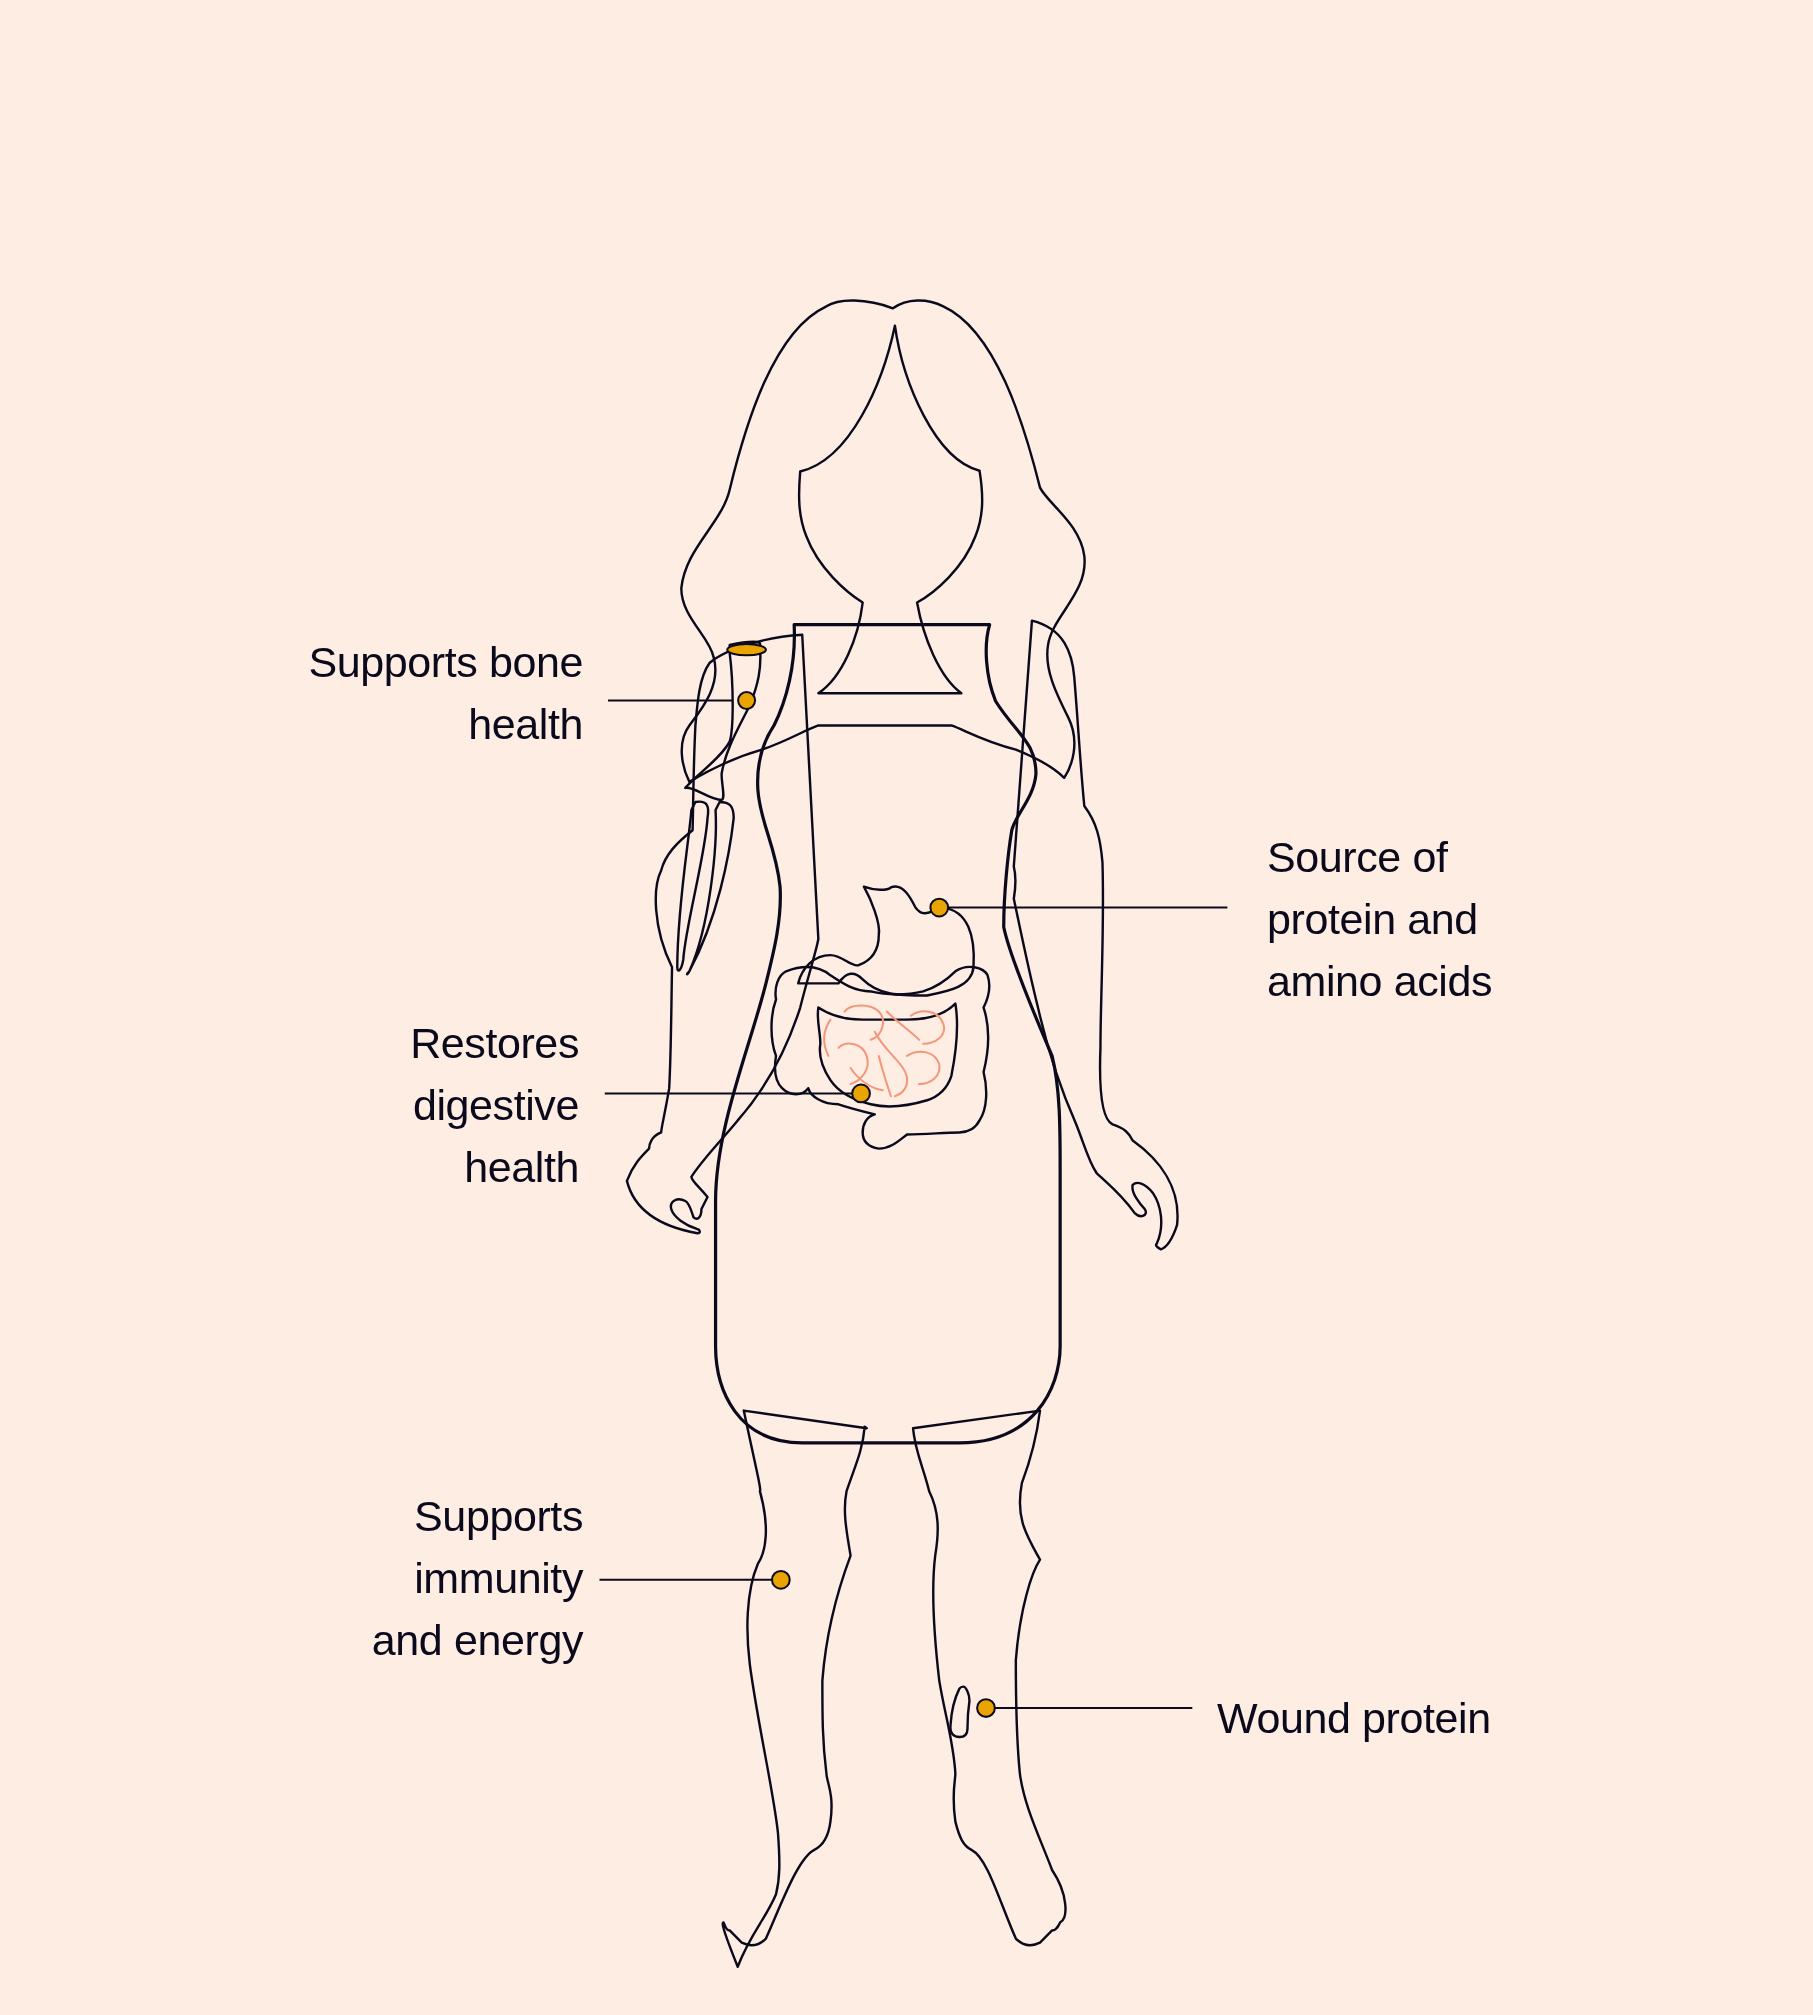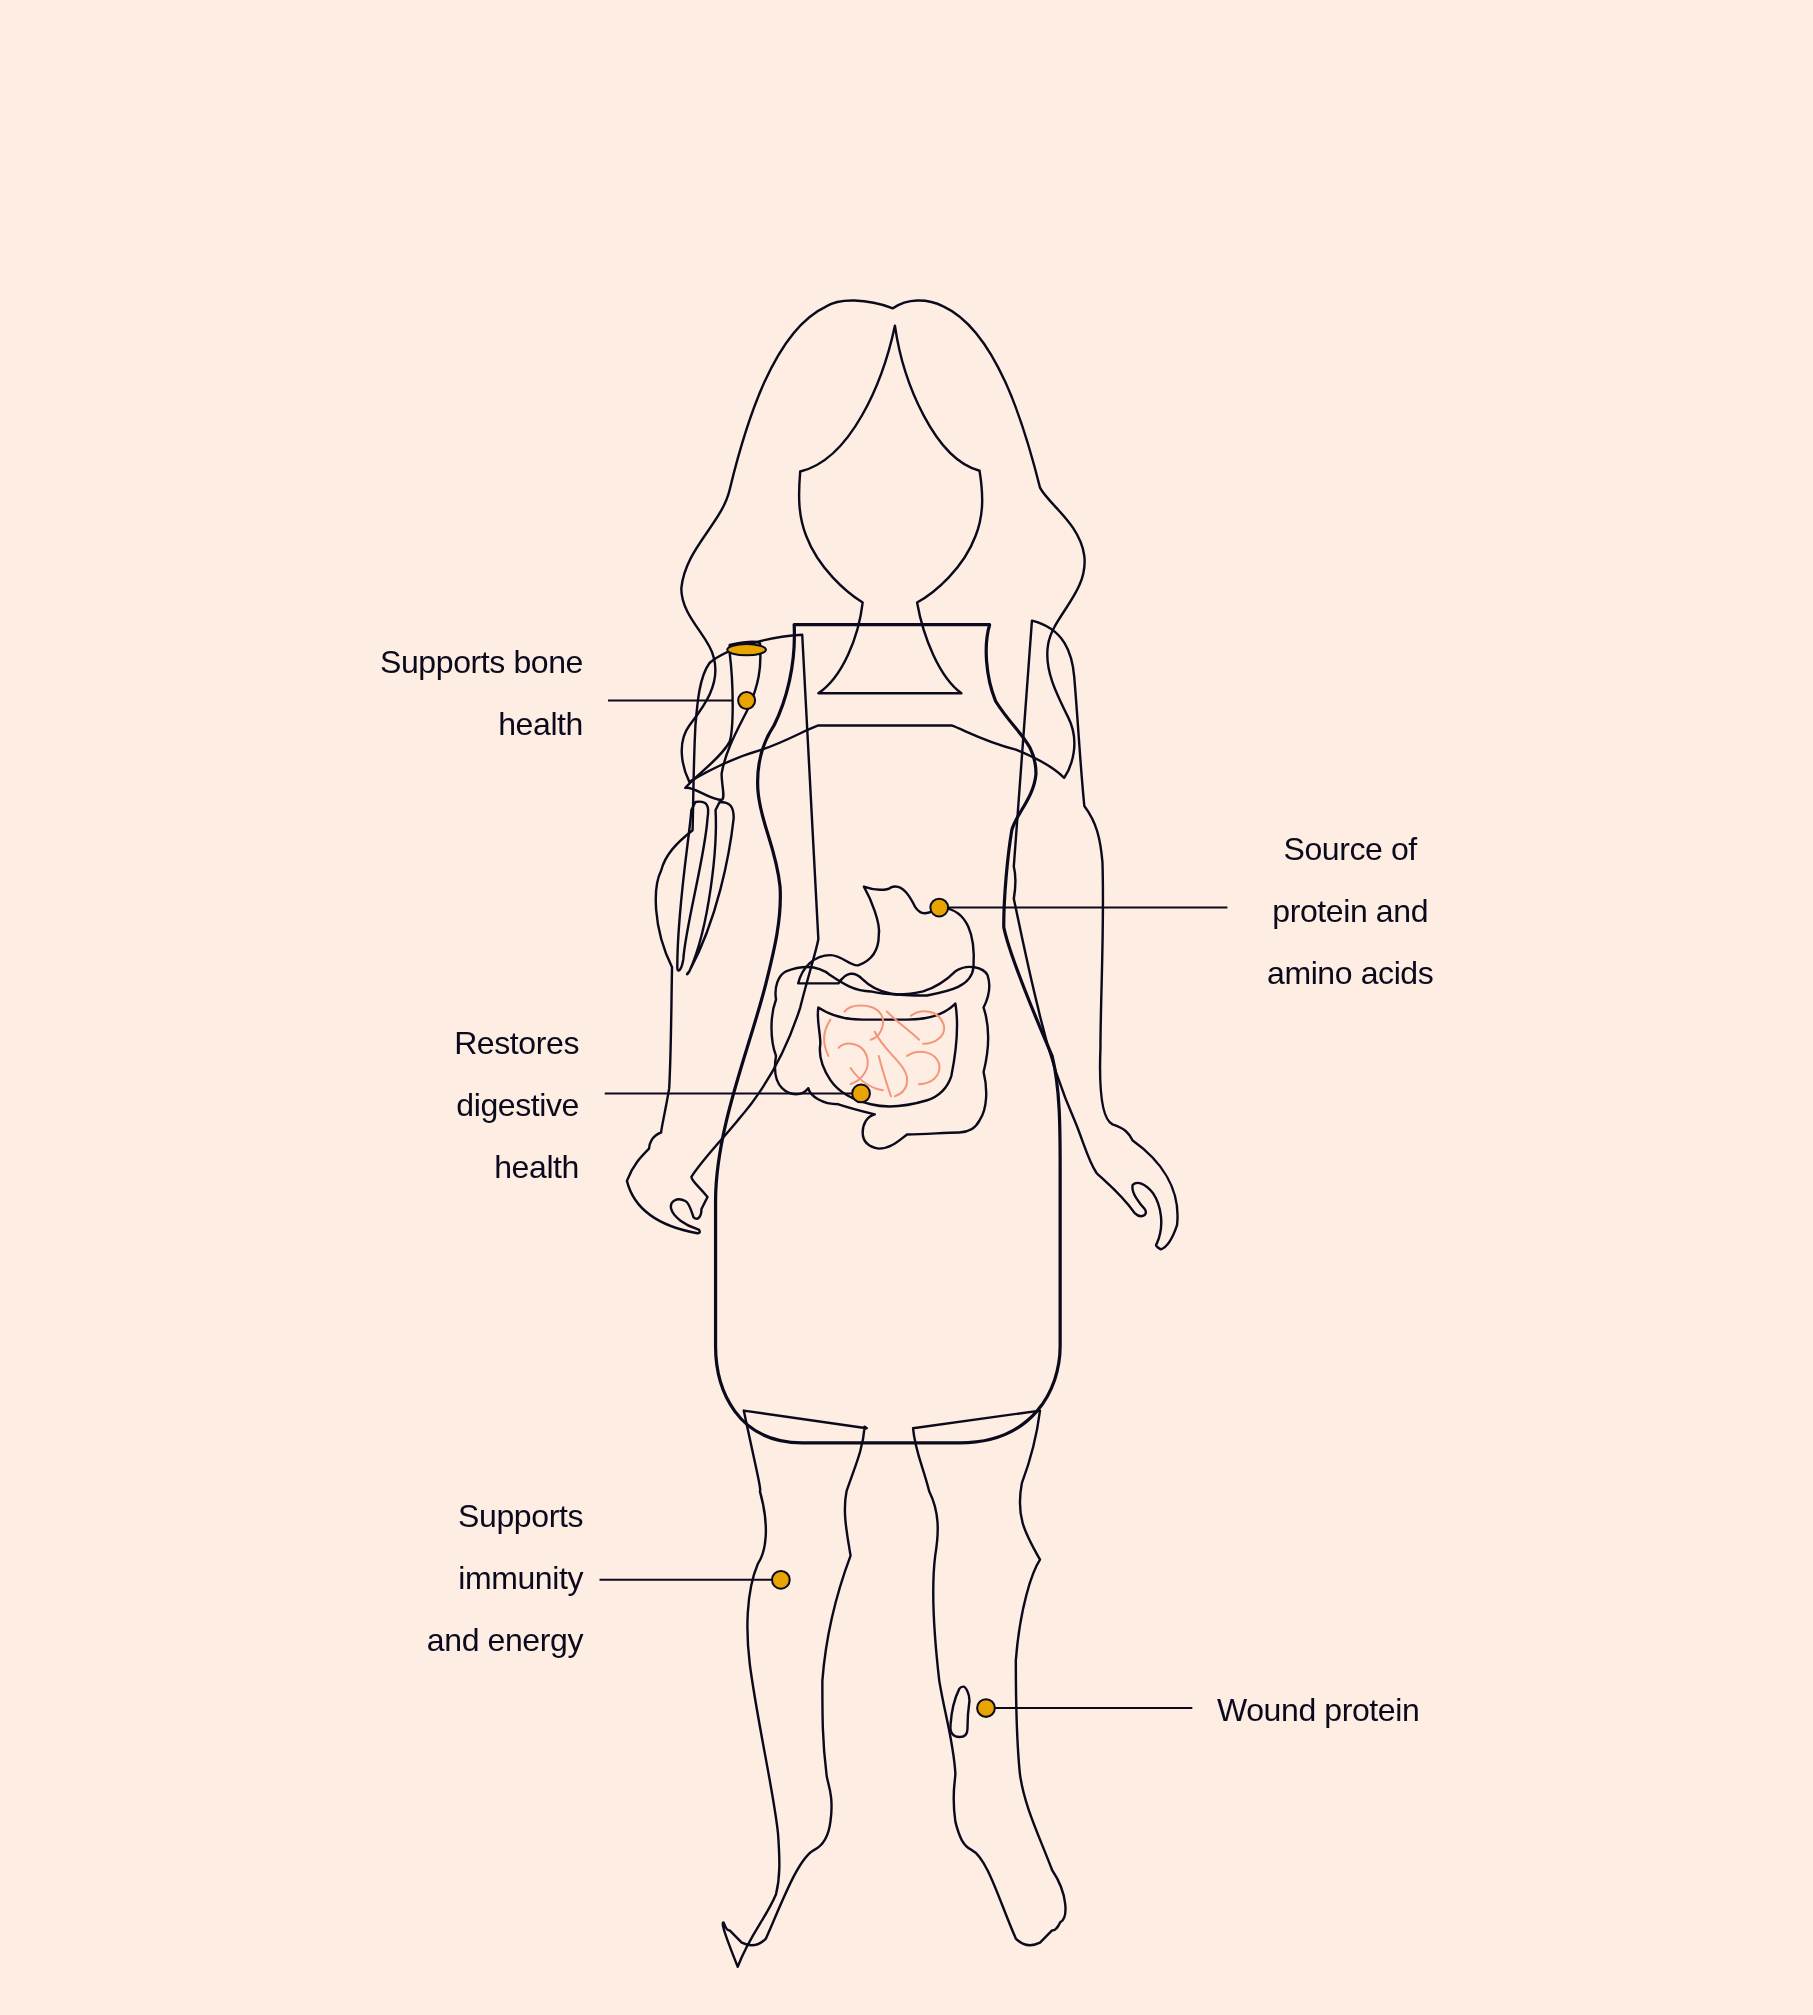--- a/index.html
+++ b/index.html
@@ -7,28 +7,28 @@
     width: 1814px; height: 2267px;
     background: #fdede3;
     position: relative;
     overflow: hidden;
     font-family: "Liberation Sans", "DejaVu Sans", sans-serif;
   }
   .figure { position: absolute; left: 0; top: 0; width: 1814px; height: 2267px; }
   .label {
     position: absolute;
     color: #0b0a1c;
-    font-size: 32px;
+    font-size: 43px;
     line-height: 62px;
     font-weight: 500;
     letter-spacing: -0.4px;
     white-space: pre-line;
   }
   .label.right-align { text-align: right; }
-  .label.left-align { text-align: center; }
+  .label.left-align { text-align: left; margin-top: 8px; }
   .stroke { stroke: #0b0a1c; stroke-width: 6; fill: none; stroke-linejoin: round; stroke-linecap: round; }
   .thick { stroke-width: 8; }
 </style>
 </head>
 <body>
 
 <svg class="figure" viewBox="0 0 4500 5625" xmlns="http://www.w3.org/2000/svg">
 
   <g>
     <path class="stroke" fill="#fde3d8" d="M1845,3500 C1870,3620 1890,3700 1885,3700 C1910,3790 1900,3850 1880,3880

